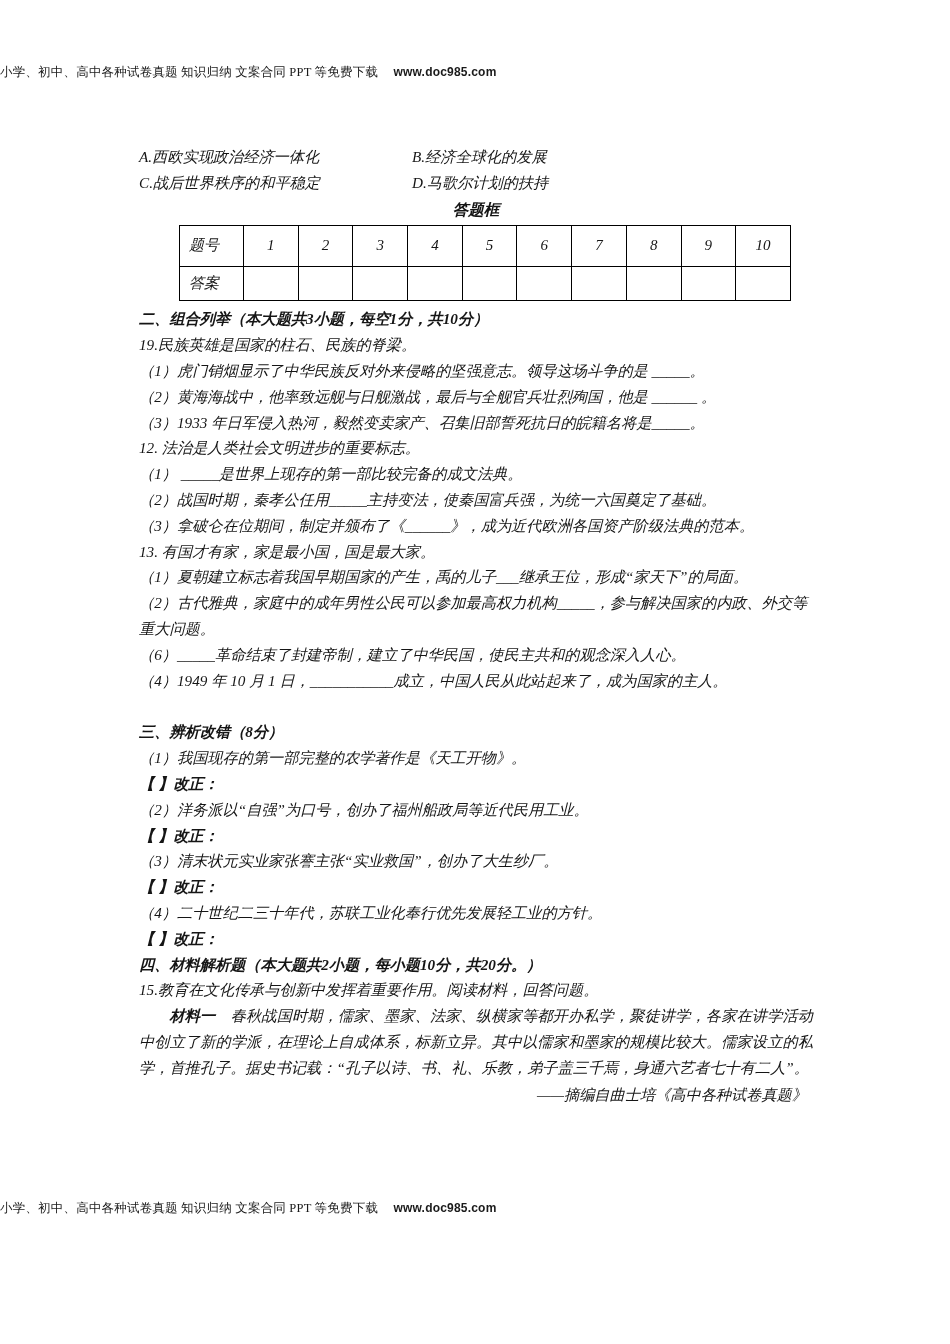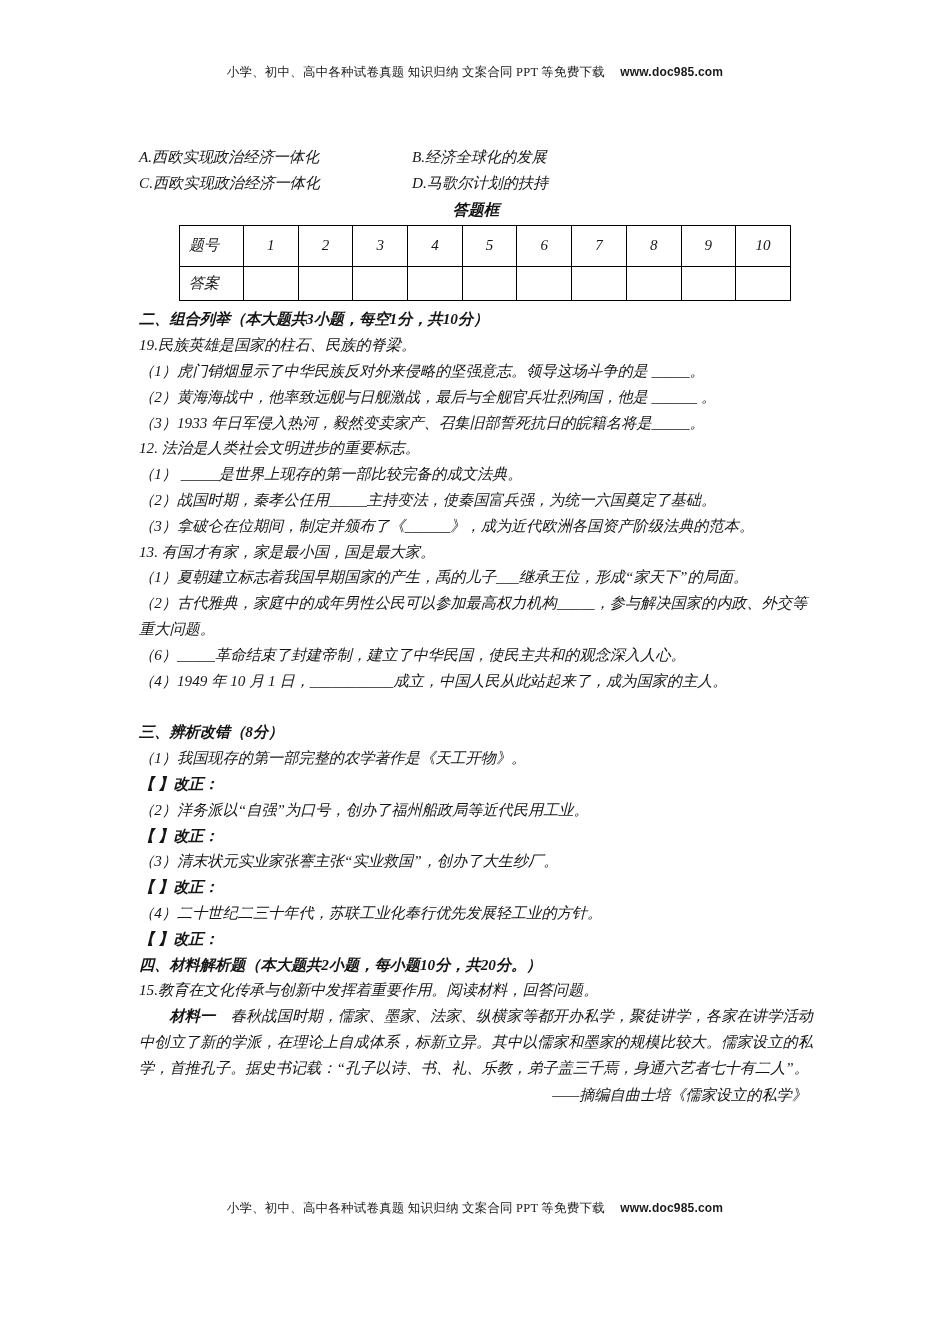--- a/index.html
+++ b/index.html
@@ -2,21 +2,21 @@
 <html><head>
 <meta charset="utf-8">
 <style>
   html,body{margin:0;padding:0;}
   body{
     width:950px;height:1344px;background:#ffffff;color:#151515;
     font-family:"Liberation Serif","DejaVu Serif",serif;
   }
   .page{position:relative;width:950px;height:1344px;overflow:hidden;background:#fff;}
   .doc-header,.doc-footer{
-    position:absolute;left:0;width:100%;text-align:center;
+    position:absolute;left:0;width:100%;
     font-size:12.5px;color:#1a1a1a;letter-spacing:.2px;
   }
   .doc-header{top:64px;}
   .doc-footer{top:1200px;}
   .site-url{margin-left:12px;font-family:"Liberation Sans",sans-serif;font-size:12px;font-weight:bold;}
   .content{
     position:absolute;top:144px;left:139px;width:674px;
     font-size:15.2px;line-height:25.8px;
   }
   p{margin:0;padding:0;font-style:italic;}
@@ -49,21 +49,21 @@
     <span class="site-url">www.doc985.com</span>
   </div>
 
   <div class="content">
 
     <div class="row2">
       <p class="col-l">A.西欧实现政治经济一体化</p>
       <p>B.经济全球化的发展</p>
     </div>
     <div class="row2">
-      <p class="col-l">C.西欧实现政治经济一体化</p>
+      <p class="col-l">C.战后世界秩序的和平稳定</p>
       <p>D.马歌尔计划的扶持</p>
     </div>
 
     <p class="abox-title">答题框</p>
 
     <table class="answer-table">
       <colgroup>
         <col style="width:64px">
         <col>
           <col>
@@ -129,21 +129,21 @@
     <p>（3）清末状元实业家张謇主张“实业救国”，创办了大生纱厂。</p>
     <p class="correction">【  】改正：</p>
     <p>（4）二十世纪二三十年代，苏联工业化奉行优先发展轻工业的方针。</p>
     <p class="correction">【  】改正：</p>
 
     <p class="sec-title">四、材料解析题（本大题共2小题，每小题10分，共20分。）</p>
     <p>15.教育在文化传承与创新中发挥着重要作用。阅读材料，回答问题。</p>
     <p class="material">
       <span class="mlabel">材料一</span><span>　春秋战国时期，儒家、墨家、法家、纵横家等都开办私学，聚徒讲学，各家在讲学活动中创立了新的学派，在理论上自成体系，标新立异。其中以儒家和墨家的规模比较大。儒家设立的私学，首推孔子。据史书记载：“孔子以诗、书、礼、乐教，弟子盖三千焉，身通六艺者七十有二人”。</span>
     </p>
-    <p class="attribution">——摘编自曲士培《儒家设立的私学》</p>
+    <p class="attribution">——摘编自曲士培《高中各种试卷真题》</p>
 
   </div>
 
   <div class="doc-footer">
     <span>小学、初中、高中各种试卷真题 知识归纳 文案合同 PPT 等免费下载</span>
     <span class="site-url">www.doc985.com</span>
   </div>
 
 </div>
 

